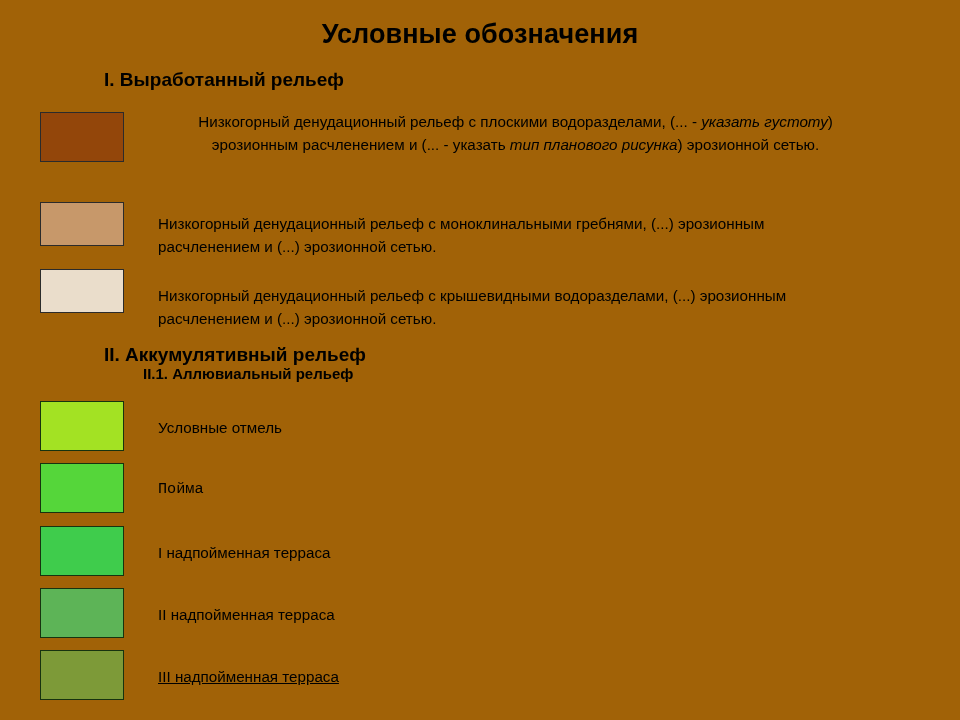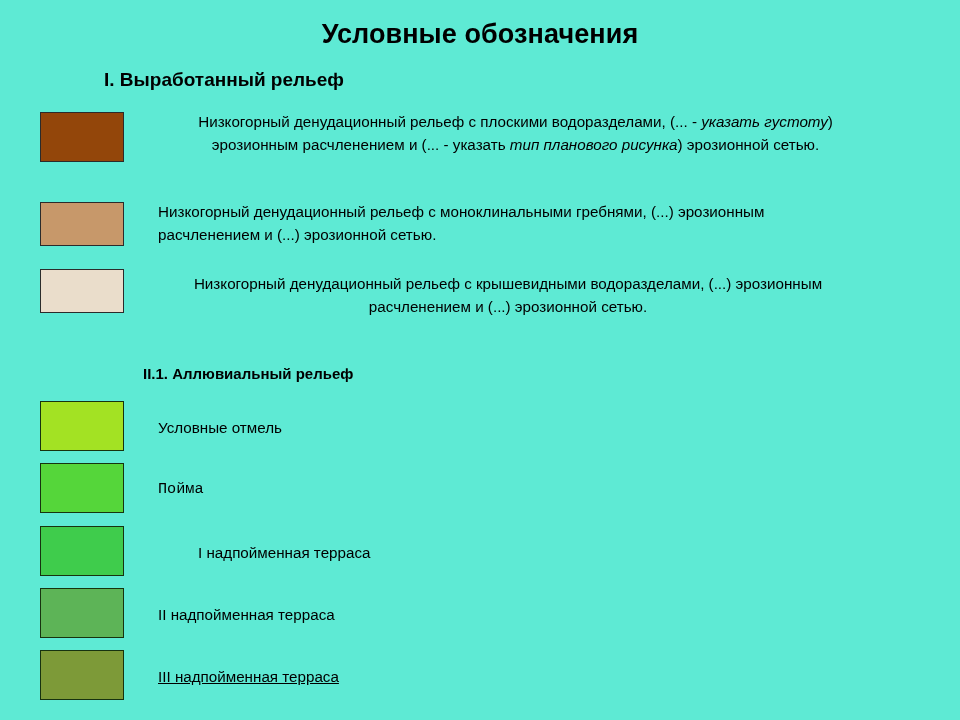--- a/index.html
+++ b/index.html
@@ -14,21 +14,21 @@
     font-family: "Liberation Sans", sans-serif;
     color: #000000;
     overflow: hidden;
     position: relative;
   }
 
   .page {
     position: relative;
     width: 960px;
     height: 720px;
-    background: #5eead4;
+    background: #a16207;
   }
 
   
   .page-title {
     position: absolute;
     left: 0;
     top: 20px;
     width: 960px;
     text-align: center;
     font-size: 27px;
@@ -72,46 +72,46 @@
   .swatch.green { border-color: #17330f; }
 
   .legend-text {
     position: absolute;
     left: 158px;
     font-size: 15.2px;
     color: #000000;
     line-height: 1.52;
   }
   .legend-text.wide   { width: 715px; text-align: center; }
-  .legend-text.narrow { width: 700px; }
+  .legend-text.narrow { width: 700px; margin-top: 12px; }
   .legend-text.short  { width: 430px; }
 
   .legend-text i {
     font-style: italic;
   }
 
   
   #row-1 .swatch { top: 112px; height: 50px; }
   #row-1 .legend-text { top: 110px; }
 
   #row-2 .swatch { top: 202px; height: 44px; }
   #row-2 .legend-text { top: 200px; }
 
   #row-3 .swatch { top: 269px; height: 44px; }
-  #row-3 .legend-text { top: 272px; text-align: center; }
+  #row-3 .legend-text { top: 272px; }
 
   
   #row-4 .swatch { top: 401px; height: 50px; }
   #row-4 .legend-text { top: 416px; }
 
   #row-5 .swatch { top: 463px; height: 50px; }
   #row-5 .legend-text { top: 478px; font-family: Liberation Mono, monospace; }
 
   #row-6 .swatch { top: 526px; height: 50px; }
-  #row-6 .legend-text { top: 541px; margin-left: 40px; }
+  #row-6 .legend-text { top: 541px; }
 
   #row-7 .swatch { top: 588px; height: 50px; }
   #row-7 .legend-text { top: 603px; }
 
   #row-8 .swatch { top: 650px; height: 50px; }
   #row-8 .legend-text { top: 665px; text-decoration: underline; }
 </style>
 </head>
 <body>
 
@@ -129,20 +129,21 @@
   <div class="legend-row" id="row-2">
     <div class="swatch brown" style="background: rgb(199, 152, 106);"></div>
     <div class="legend-text narrow"><span>Низкогорный денудационный рельеф с моноклинальными гребнями, (...) эрозионным расчленением и  (...) эрозионной сетью.</span></div>
   </div>
 
   <div class="legend-row" id="row-3">
     <div class="swatch brown" style="background: rgb(234, 221, 203);"></div>
     <div class="legend-text narrow"><span>Низкогорный денудационный рельеф с крышевидными водоразделами, (...) эрозионным расчленением и  (...) эрозионной сетью.</span></div>
   </div>
 
+  <div class="section-heading lvl1" id="heading-2">II. Аккумулятивный рельеф</div>
 
   <div class="section-heading lvl2" id="heading-2-1">II.1. Аллювиальный рельеф</div>
 
   <div class="legend-row" id="row-4">
     <div class="swatch green" style="background: rgb(163, 226, 35);"></div>
     <div class="legend-text short"><span>Условные отмель</span></div>
   </div>
 
   <div class="legend-row" id="row-5">
     <div class="swatch green" style="background: rgb(85, 214, 58);"></div>

